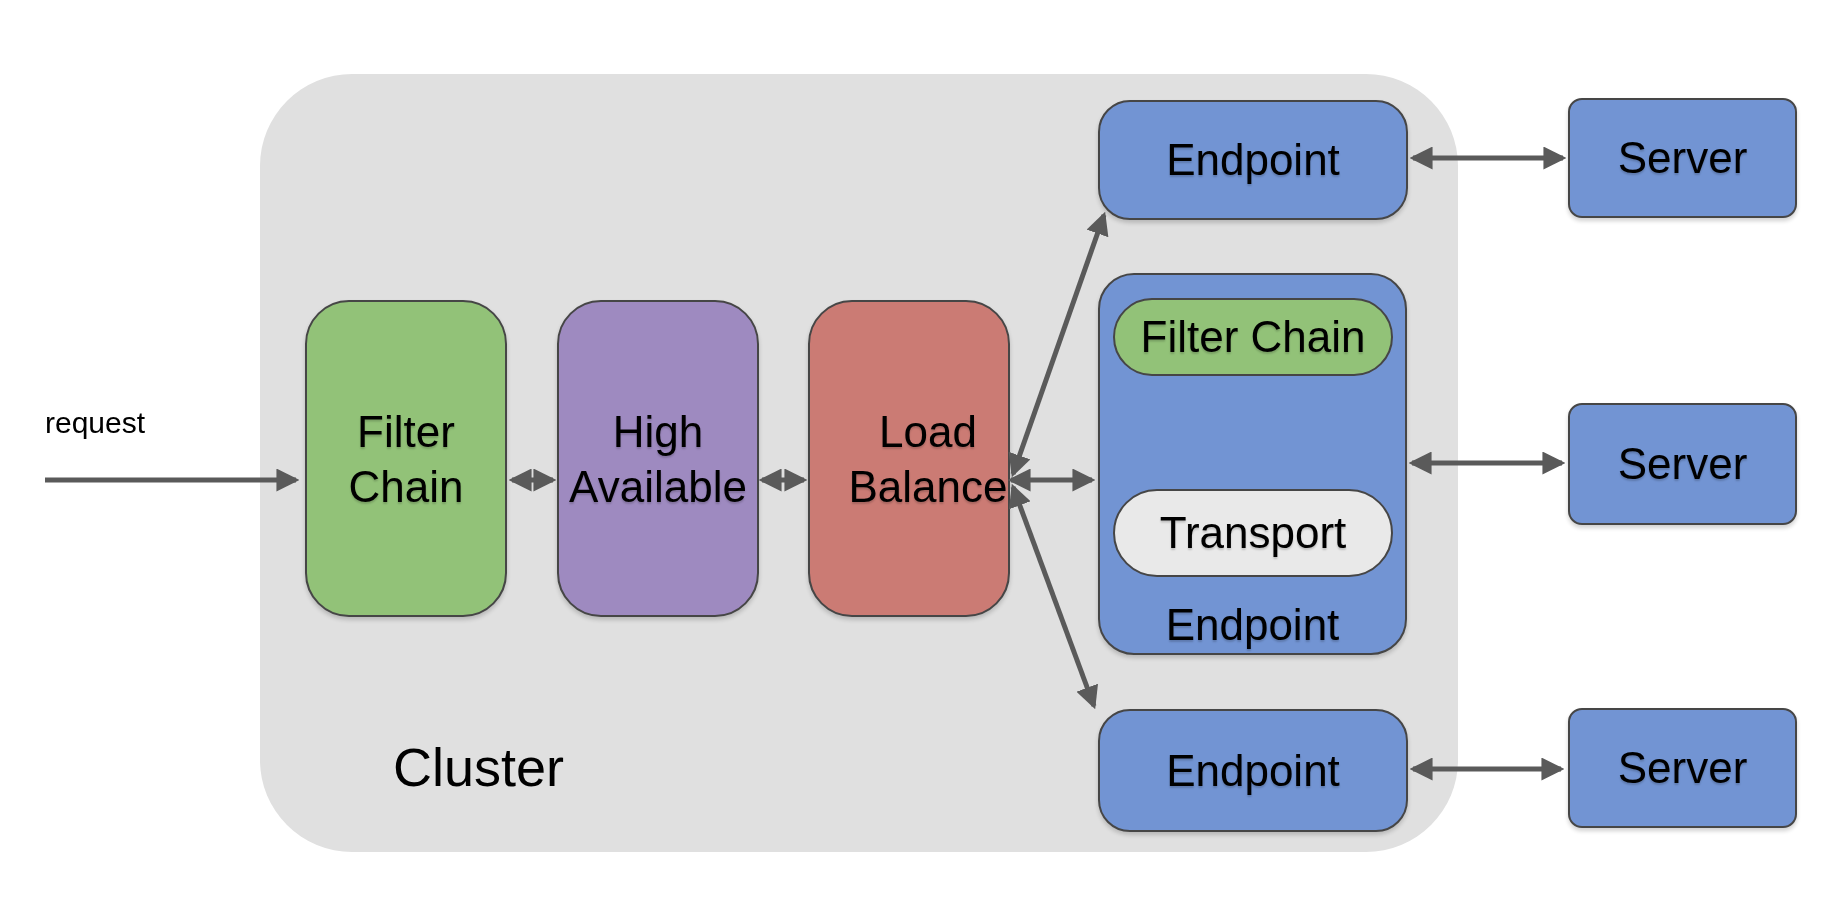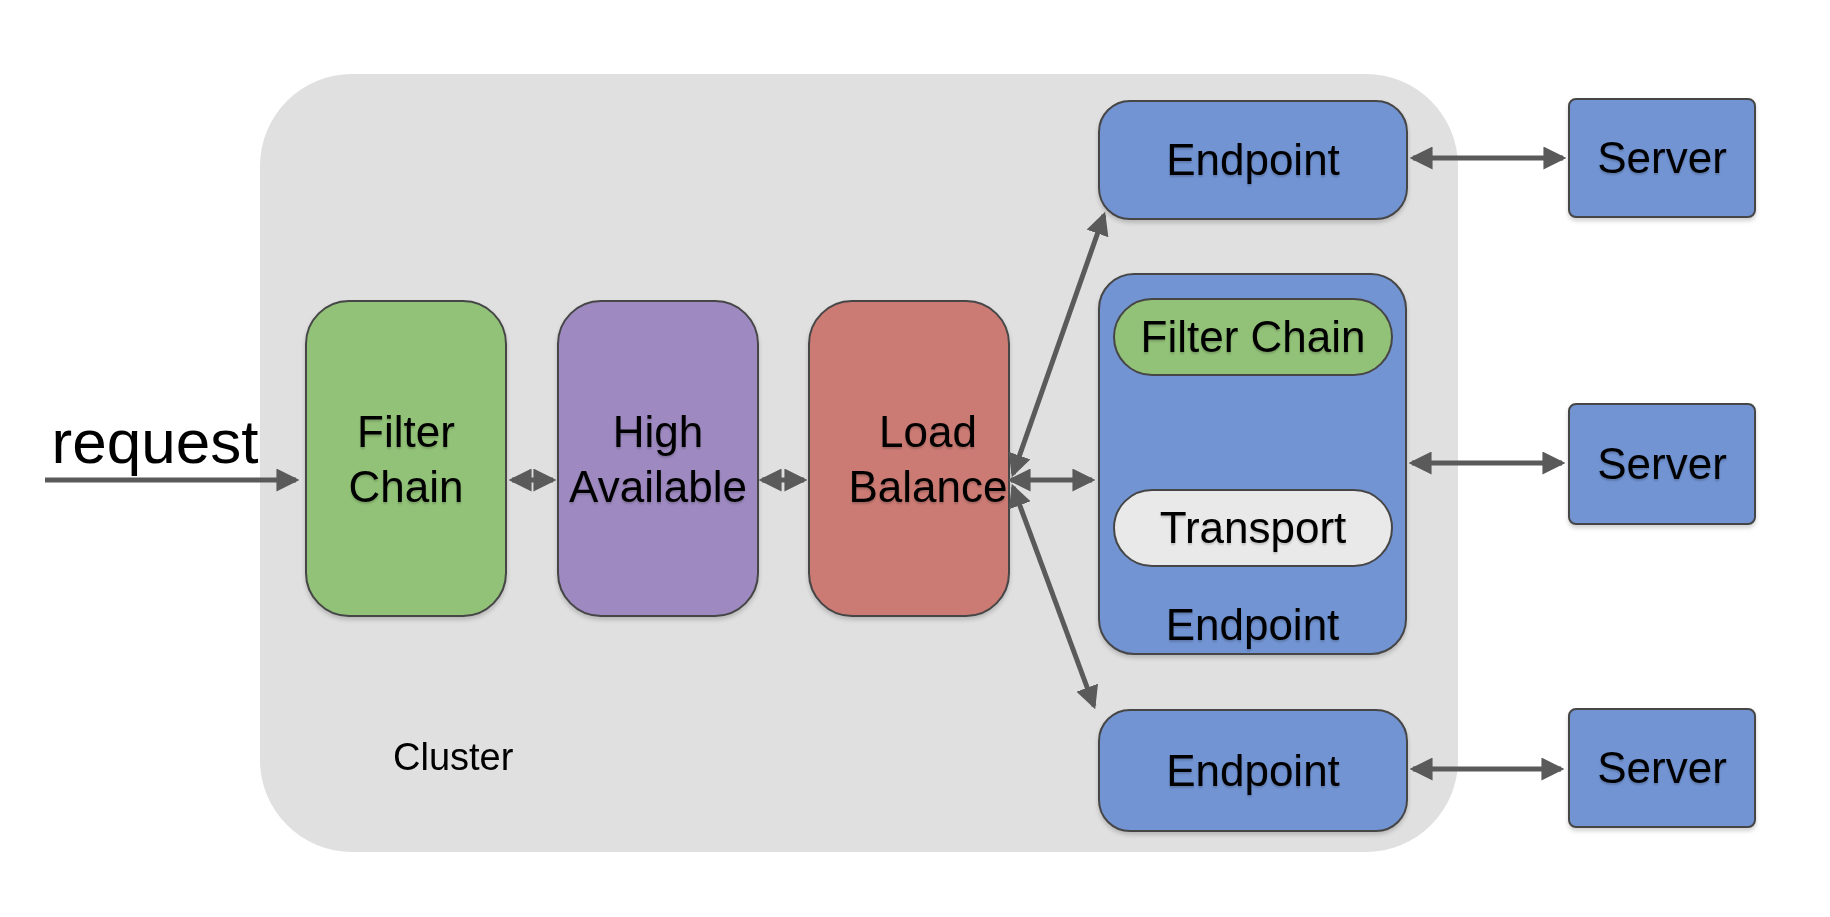--- a/index.html
+++ b/index.html
@@ -13,27 +13,27 @@
   }
   .cluster{
     position:absolute;
     left:260px;top:74px;width:1198px;height:778px;
     background:var(--cluster-bg,#e0e0e0);
     border-radius:92px;
   }
   .cluster-label{
     position:absolute;
     left:133px;top:662px;
-    font-size:38px;
+    font-size:54px;
   }
   .request-label{
     position:absolute;
     left:45px;top:406px;width:220px;
-    text-align:center;
-    font-size:62px;
+    text-align:left;
+    font-size:30px;
   }
   .box{
     position:absolute;
     display:flex;align-items:center;justify-content:center;
     text-align:center;
     box-sizing:border-box;
     border:2px solid var(--border,#464646);
     box-shadow:0 3px 4px rgba(0,0,0,0.18);
     text-shadow:0 2px 2px rgba(0,0,0,0.18);
   }
@@ -48,23 +48,23 @@
   .node-load-balance{left:808px;background:var(--red,#cb7b74);padding-left:40px;}
   .endpoint-box{
     left:1098px;width:310px;
     background:var(--blue,#7294d3);
     border-radius:32px;
     font-size:44px;
   }
   .endpoint-top{top:100px;height:120px;}
   .endpoint-bottom{top:709px;height:123px;}
   .server-box{
-    left:1568px;width:188px;height:120px;
+    left:1568px;width:229px;height:120px;
     background:var(--blue,#7294d3);
-    border-radius:8px;
+    border-radius:14px;
     font-size:44px;
   }
   .server-top{top:98px;}
   .server-mid{top:403px;height:122px;}
   .server-bottom{top:708px;}
   .composite{
     position:absolute;
     left:1098px;top:273px;width:309px;height:382px;
     background:var(--blue,#7294d3);
     border:2px solid var(--border,#464646);
@@ -77,21 +77,21 @@
     left:13px;width:280px;
     display:flex;align-items:center;justify-content:center;
     border:2px solid var(--border,#464646);
     border-radius:999px;
     box-sizing:border-box;
     font-size:44px;
     text-shadow:0 2px 2px rgba(0,0,0,0.18);
   }
   .pill-filter-chain{top:23px;height:78px;background:var(--green,#92c278);}
   .pill-serialize{top:119px;height:74px;background:var(--pill-gray,#e9e9e9);}
-  .pill-transport{top:214px;height:78px;background:var(--pill-gray,#e9e9e9);}
+  .pill-transport{top:214px;height:88px;background:var(--pill-gray,#e9e9e9);}
   .composite-label{
     position:absolute;left:0;right:0;top:325px;
     text-align:center;font-size:44px;
     text-shadow:0 2px 2px rgba(0,0,0,0.18);
   }
   .arrow-layer{
     position:absolute;inset:0;
     pointer-events:none;
   }
 </style>

